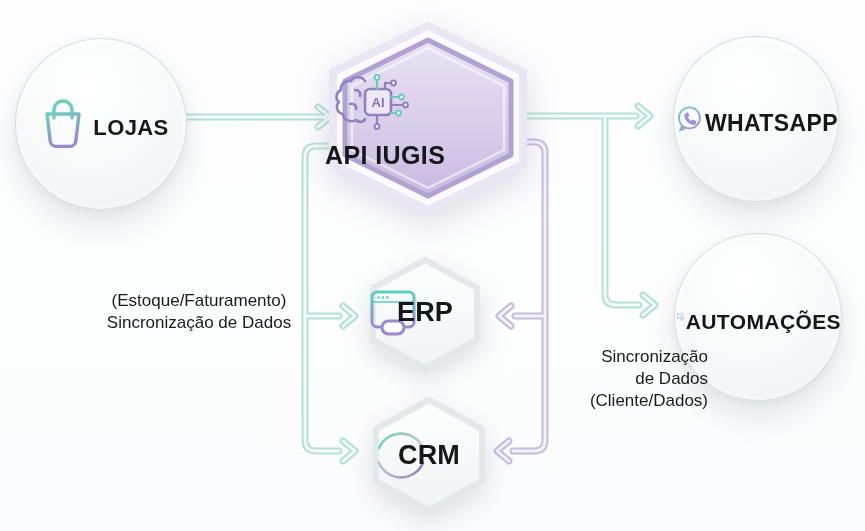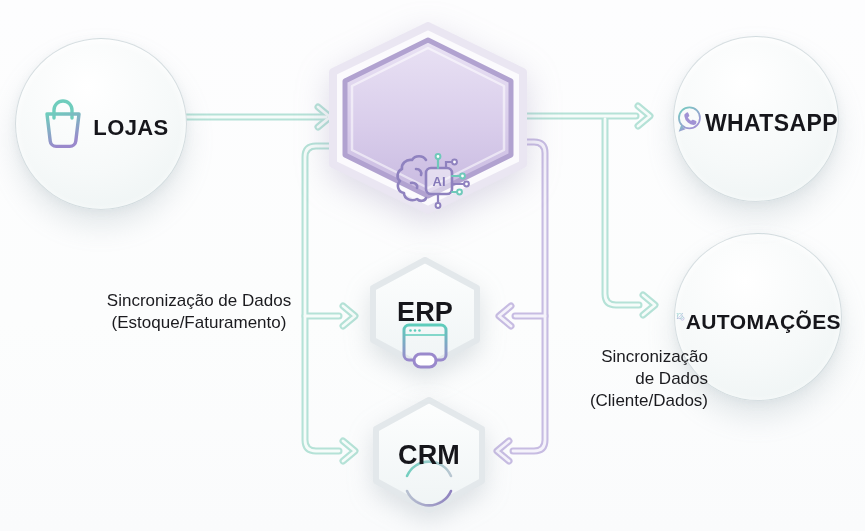--- a/index.html
+++ b/index.html
@@ -17,21 +17,21 @@
     border:1px solid rgba(186,198,204,0.55);
     box-shadow:0 16px 28px rgba(128,148,158,0.20), 0 3px 8px rgba(140,160,170,0.10), inset 0 2px 8px rgba(255,255,255,0.9);
   }
   .node-label{
     color:#16161b;font-weight:700;letter-spacing:0.4px;white-space:nowrap;
     text-align:center;
   }
   .hex-wrap{position:absolute;z-index:2;}
   .hex-svg{position:absolute;left:0;top:0;}
   .hex-content{position:absolute;left:0;top:0;width:100%;height:100%;z-index:3;
-    display:flex;flex-direction:row;align-items:flex-end;justify-content:center;}
+    display:flex;flex-direction:column;align-items:flex-start;justify-content:center;}
   .api-label{font-size:25px;margin-top:4px;}
   .small-hex-label{font-size:27px;letter-spacing:0.2px;}
   .erp-text{position:absolute;left:0;top:42px;width:100%;text-align:center;}
   .crm-text{position:absolute;left:0;top:45px;width:100%;text-align:center;}
   .sync-label{
     position:absolute;z-index:2;color:#1b1b1f;font-size:17px;line-height:1.28;
   }
   .sync-left{left:88px;top:290px;width:222px;text-align:center;}
   .sync-right{left:558px;top:346px;width:150px;text-align:right;}
   .sync-line{display:block;}
@@ -130,20 +130,21 @@
         </g>
         <g fill="#ffffff" stroke-width="2">
           <circle cx="52" cy="10.5" r="2.4" stroke="#6fc9ba"></circle>
           <circle cx="76.5" cy="30" r="2.4" stroke="#6fc9ba"></circle>
           <circle cx="73.5" cy="46" r="2.4" stroke="#6fc9ba"></circle>
           <circle cx="68.5" cy="16" r="2.4" stroke="#8f82bf"></circle>
           <circle cx="80.5" cy="38" r="2.4" stroke="#8f82bf"></circle>
           <circle cx="52" cy="59.5" r="2.4" stroke="#8f82bf"></circle>
         </g>
       </svg>
+      <div class="node-label api-label">API IUGIS</div>
     </div>
   </div>
 
   <div class="node circle-node" style="left:674px;top:233px;width:166px;height:166px;">
     <svg width="58" height="58" viewBox="0 0 58 58">
       <defs>
         <linearGradient id="gearGrad" x1="0" y1="0" x2="0.7" y2="1">
           <stop offset="0" stop-color="#74cfc0"></stop>
             <stop offset="1" stop-color="#a291d5"></stop>
         </linearGradient>
@@ -235,22 +236,22 @@
             <circle cx="22.5" cy="9.5" r="1.3"></circle>
         </g>
         <path d="M8 14 H48" stroke="#5ecdbb" stroke-width="1.6"></path>
         <rect x="17" y="33" width="22" height="13" rx="6.5" fill="#ffffff" stroke="#9a89cc" stroke-width="3"></rect>
       </svg>
       <div class="node-label small-hex-label erp-text">ERP</div>
     </div>
   </div>
 
   <div class="sync-label sync-left">
+    <span class="sync-line">(Estoque/Faturamento)</span>
     <span class="sync-line">Sincronização de Dados</span>
-    <span class="sync-line">(Estoque/Faturamento)</span>
   </div>
 
   <div class="sync-label sync-right">
     <span class="sync-line">Sincronização</span>
     <span class="sync-line">de Dados</span>
     <span class="sync-line">(Cliente/Dados)</span>
   </div>
 
 </div>
 

